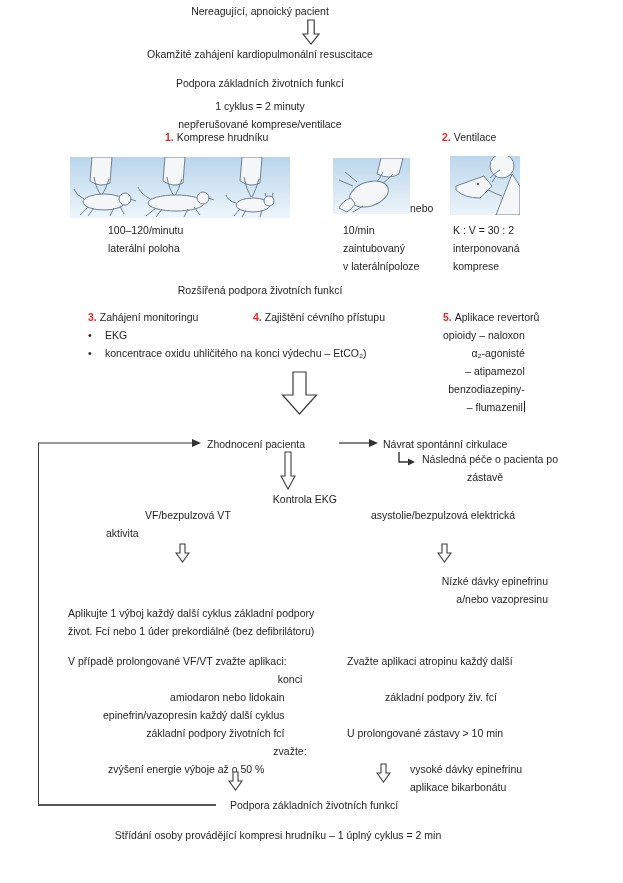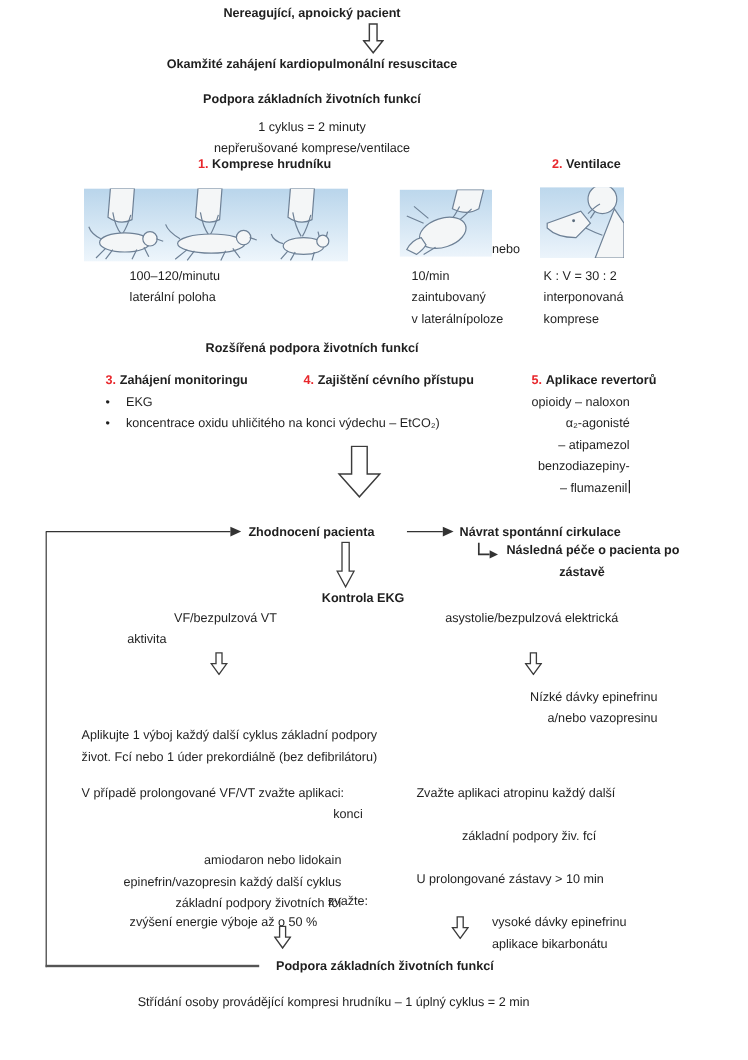--- a/index.html
+++ b/index.html
@@ -1,19 +1,19 @@
 <!DOCTYPE html>
 <html><head>
 <meta charset="utf-8">
 <style>
   html,body{margin:0;padding:0;background:#ffffff;}
   .page{position:relative;width:623px;height:883px;background:#ffffff;overflow:hidden;
         font-family:"Liberation Sans",sans-serif;font-size:10.5px;line-height:18px;color:#1f1f1f;}
   .t{position:absolute;white-space:nowrap;}
-  .b{font-weight:bold;}
+  .b{font-weight:normal;}
   .ctr{left:38px;width:444px;text-align:center;white-space:nowrap;}
   .num{font-weight:bold;margin-right:3px;}
   .cap div{white-space:nowrap;}
   .bullets{position:absolute;}
   .bullet-row{display:flex;white-space:nowrap;}
   .bullet-dot{width:17px;}
   .rlines div{white-space:nowrap;text-align:right;}
   .rt{text-align:right;}
   .caret{display:inline-block;width:1px;height:11px;background:#222;vertical-align:-1px;margin-left:1px;}
   .vline{position:absolute;width:1px;background:#3a3a3a;}
@@ -32,21 +32,21 @@
   </svg>
 
   <div class="t ctr b" style="top:45px">Okamžité zahájení kardiopulmonální resuscitace</div>
   <div class="t ctr b" style="top:74px">Podpora základních životních funkcí</div>
   <div class="t ctr" style="top:97px">1 cyklus = 2 minuty</div>
   <div class="t ctr" style="top:115px">nepřerušované komprese/ventilace</div>
 
   <div class="t" style="left:165px;top:128px">
     <span class="num" style="color: rgb(232, 38, 43);">1.</span><span class="b">Komprese hrudníku</span>
   </div>
-  <div class="t" style="left:460px;top:128px">
+  <div class="t" style="left:442px;top:128px">
     <span class="num" style="color: rgb(232, 38, 43);">2.</span><span class="b">Ventilace</span>
   </div>
 
   <svg class="t" style="left:70px;top:157px" width="220" height="61" viewBox="0 0 220 61">
     <defs>
         <linearGradient id="g1" x1="0" y1="0" x2="0" y2="1">
       <stop offset="0" stop-color="#b9d5eb"></stop>
           <stop offset="1" stop-color="#eef6fc"></stop>
         </linearGradient>
       </defs>
@@ -199,21 +199,21 @@
   </div>
 
   <div class="t" style="left:68px;top:604px">Aplikujte 1 výboj každý další cyklus základní podpory</div>
   <div class="t" style="left:68px;top:622px">život. Fcí nebo 1 úder prekordiálně (bez defibrilátoru)</div>
 
   <div class="t" style="left:68px;top:652px">V případě prolongované VF/VT zvažte aplikaci:</div>
   <div class="t" style="left:347px;top:652px">Zvažte aplikaci atropinu každý další</div>
 
   <div class="t" style="left:245px;top:670px;width:90px;text-align:center">konci</div>
 
-  <div class="t rlines" style="left:103px;top:708px">
+  <div class="t rlines" style="left:103px;top:688px">
     <div>amiodaron nebo lidokain</div>
     <div>epinefrin/vazopresin každý další cyklus</div>
     <div>základní podpory životních fcí</div>
   </div>
   <div class="t" style="left:385px;top:688px">základní podpory živ. fcí</div>
   <div class="t" style="left:347px;top:724px">U prolongované zástavy &gt; 10 min</div>
 
   <div class="t" style="left:245px;top:742px;width:90px;text-align:center">zvažte:</div>
 
   <div class="t" style="left:108px;top:760px">zvýšení energie výboje až o 50 %</div>

